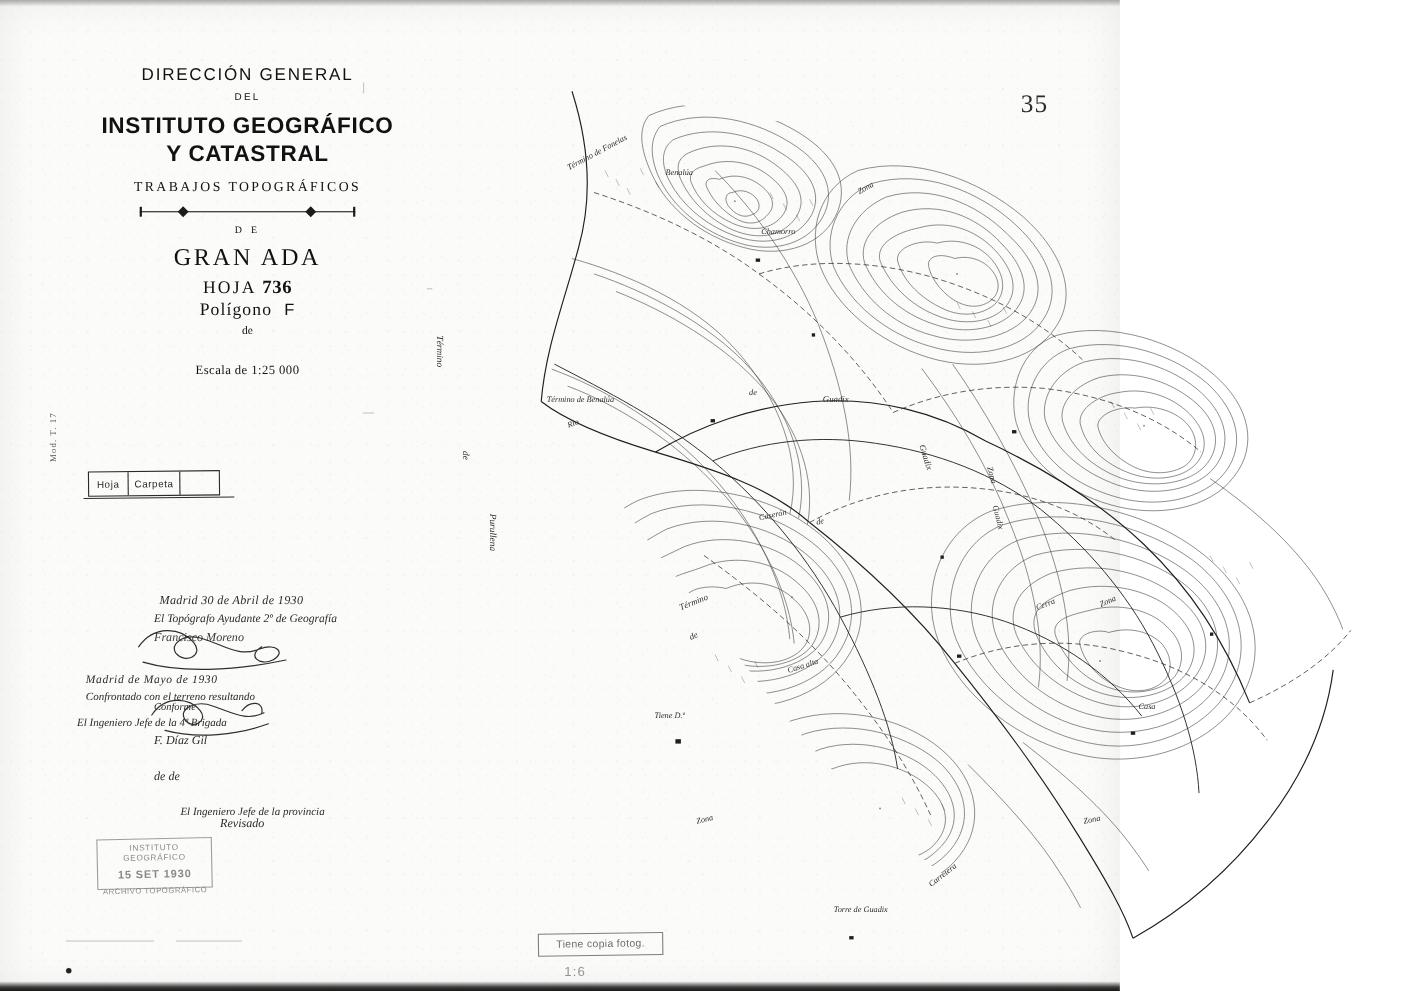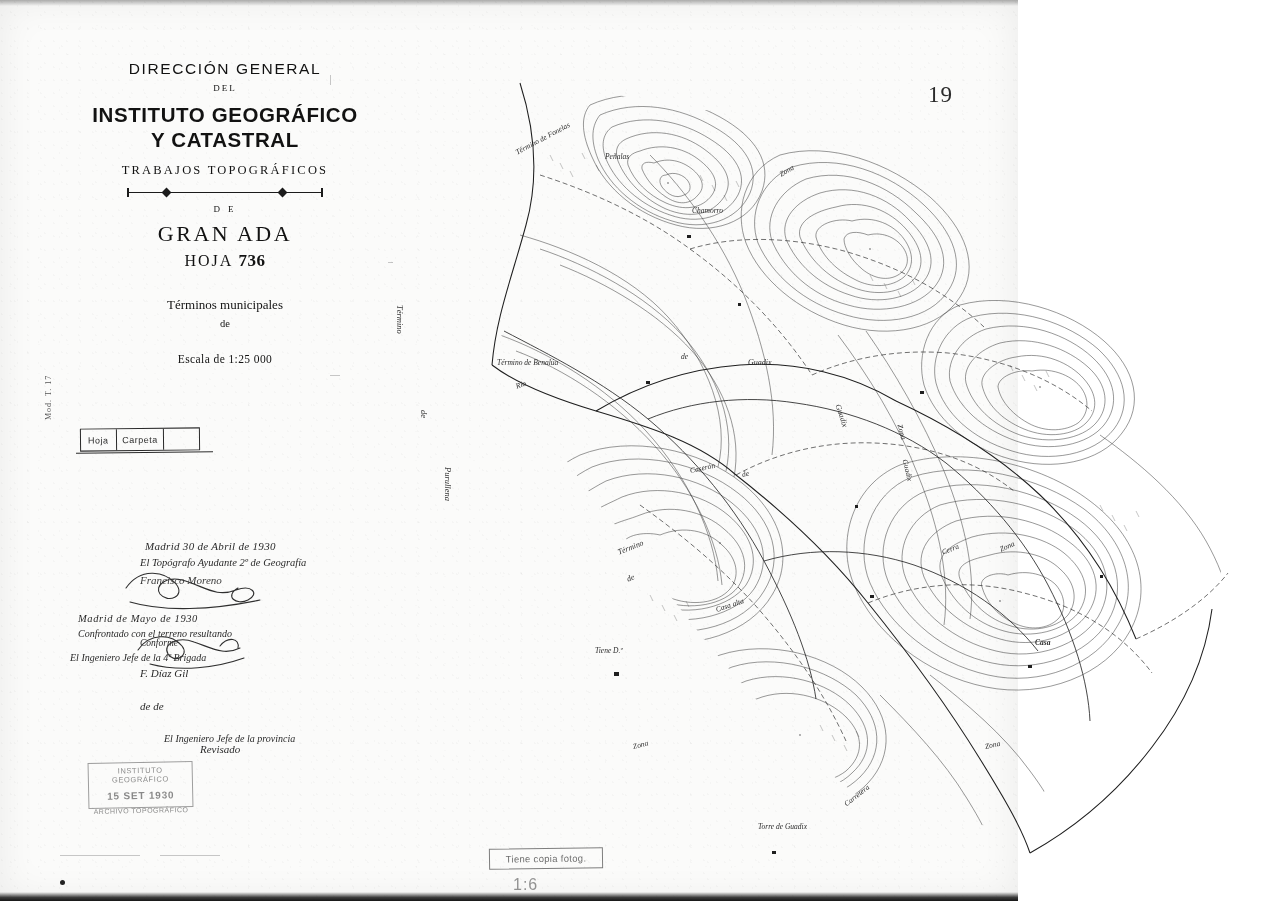--- a/index.html
+++ b/index.html
@@ -50,21 +50,21 @@
     text-align: center;
     color: #121212;
   }
   .t-dir {
     font-family: "Liberation Sans", sans-serif;
     font-size: 15.5px;
     letter-spacing: 1.6px;
     font-weight: 500;
   }
   .t-del {
-    font-family: Liberation Serif, serif;
+    font-family: Liberation Sans, sans-serif;
     font-size: 9px;
     letter-spacing: 2px;
     margin-top: 5px;
   }
   .t-inst {
     font-family: "Liberation Sans", sans-serif;
     font-size: 20.5px;
     font-weight: bold;
     letter-spacing: 0.6px;
     margin-top: 9px;
@@ -268,21 +268,21 @@
     justify-content: center;
     transform: rotate(-0.8deg);
     opacity: .8;
     letter-spacing: .3px;
   }
   #copia-sub {
     position: absolute;
     left: 513px;
     top: 876px;
     font-family: "Liberation Sans", sans-serif;
-    font-size: 16px;
+    font-size: 12px;
     color: #6a6a6a;
     letter-spacing: 1px;
     opacity: .7;
   }
 
   
   #pagenum {
     position: absolute;
     right: 65px;
     top: 82px;
@@ -375,22 +375,25 @@
       <div class="cap c2"></div>
     </div>
 
     <div class="t-de">D E</div>
     <div class="t-gran">GRAN ADA</div>
 
     <div class="t-hoja">
       <span>HOJA</span>
       <span class="num">736</span>
     </div>
-
-    <div class="t-term">Términos municipales</div>
+    <div class="t-polig">
+      <span>Polígono</span>
+      <span class="letter">F</span>
+    </div>
+
     <div class="t-term2">de</div>
 
     <div class="t-escala">Escala de 1:25 000</div>
   </div>
 
   <div id="hoja-box">
     <div class="cell">Hoja</div>
     <div class="cell wide">Carpeta</div>
     <div class="cell"></div>
   </div>
@@ -420,21 +423,21 @@
 
   <div id="stamp">
     <div class="l1">INSTITUTO GEOGRÁFICO</div>
     <div class="l2">15 SET 1930</div>
     <div class="l3">ARCHIVO TOPOGRÁFICO</div>
   </div>
 
   <div id="copia">Tiene copia fotog.</div>
   <div id="copia-sub">1:6</div>
 
-  <div id="pagenum">19</div>
+  <div id="pagenum">35</div>
 
   <div id="sidemark">Mod. T. 17</div>
 
   <div class="tick" style="left:330px; top:75px; width:1px; height:10px;"></div>
   <div class="tick" style="left:330px; top:375px; width:10px; height:1px;"></div>
   <div class="tick" style="left:388px; top:262px; width:5px; height:1px;"></div>
   <div class="tick" style="left:60px; top:855px; width:80px; height:1px;"></div>
   <div class="tick" style="left:160px; top:855px; width:60px; height:1px;"></div>
 
   <div id="mapwrap">
@@ -568,41 +571,41 @@
         <circle cx="268" cy="148" r="0.9"></circle>
         <circle cx="470" cy="214" r="0.9"></circle>
         <circle cx="640" cy="352" r="0.9"></circle>
         <circle cx="320" cy="508" r="0.9"></circle>
         <circle cx="600" cy="566" r="0.9"></circle>
         <circle cx="400" cy="700" r="0.9"></circle>
       </g>
     </svg>
 
     <div id="maplabels">
-        <div class="maplabel" style="left: 205px; top: 117px; font-size: 7.5px; transform: rotate(0deg); transform-origin: left center;">Peñalas</div>
+        <div class="maplabel" style="left: 205px; top: 117px; font-size: 7.5px; transform: rotate(0deg); transform-origin: left center;">Benalúa</div>
         <div class="maplabel" style="left: 116px; top: 113px; font-size: 7.5px; transform: rotate(-28deg); transform-origin: left center;">Término de Fonelas</div>
         <div class="maplabel" style="left: 380px; top: 135px; font-size: 7.5px; transform: rotate(-30deg); transform-origin: left center;">Zona</div>
         <div class="maplabel" style="left: 292px; top: 171px; font-size: 7.5px; transform: rotate(0deg); transform-origin: left center;">Chamorro</div>
         <div class="maplabel" style="left: 0px; top: 265px; font-size: 8.5px; transform: rotate(90deg); transform-origin: left center;">Término</div>
         <div class="maplabel" style="left: 24px; top: 370px; font-size: 8.5px; transform: rotate(90deg); transform-origin: left center;">de</div>
         <div class="maplabel" style="left: 48px; top: 427px; font-size: 8.5px; transform: rotate(90deg); transform-origin: left center;">Purullena</div>
         <div class="maplabel" style="left: 97px; top: 323px; font-size: 7.5px; transform: rotate(0deg); transform-origin: left center;">Término de Benalúa</div>
         <div class="maplabel" style="left: 281px; top: 317px; font-size: 7.5px; transform: rotate(0deg); transform-origin: left center;">de</div>
         <div class="maplabel" style="left: 348px; top: 323px; font-size: 8px; transform: rotate(0deg); transform-origin: left center;">Guadix</div>
         <div class="maplabel" style="left: 116px; top: 347px; font-size: 7.5px; transform: rotate(-20deg); transform-origin: left center;">Río</div>
         <div class="maplabel" style="left: 438px; top: 365px; font-size: 8px; transform: rotate(72deg); transform-origin: left center;">Guadix</div>
         <div class="maplabel" style="left: 500px; top: 385px; font-size: 7.5px; transform: rotate(76deg); transform-origin: left center;">Zona</div>
         <div class="maplabel" style="left: 505px; top: 420px; font-size: 7.5px; transform: rotate(76deg); transform-origin: left center;">Guadix</div>
         <div class="maplabel" style="left: 290px; top: 431px; font-size: 7.5px; transform: rotate(-12deg); transform-origin: left center;">Caserón</div>
         <div class="maplabel" style="left: 342px; top: 435px; font-size: 7.5px; transform: rotate(-12deg); transform-origin: left center;">de</div>
         <div class="maplabel" style="left: 218px; top: 513px; font-size: 8px; transform: rotate(-22deg); transform-origin: left center;">Término</div>
         <div class="maplabel" style="left: 227px; top: 540px; font-size: 8px; transform: rotate(-22deg); transform-origin: left center;">de</div>
         <div class="maplabel" style="left: 542px; top: 513px; font-size: 7.5px; transform: rotate(-22deg); transform-origin: left center;">Cerra</div>
         <div class="maplabel" style="left: 600px; top: 510px; font-size: 7.5px; transform: rotate(-24deg); transform-origin: left center;">Zona</div>
-        <div class="maplabel" style="left: 635px; top: 603px; font-size: 7.5px; transform: rotate(0deg); transform-origin: left center; font-weight: bold;">Casa</div>
+        <div class="maplabel" style="left: 635px; top: 603px; font-size: 7.5px; transform: rotate(0deg); transform-origin: left center;">Casa</div>
         <div class="maplabel" style="left: 316px; top: 570px; font-size: 7.5px; transform: rotate(-18deg); transform-origin: left center;">Casa alta</div>
         <div class="maplabel" style="left: 195px; top: 611px; font-size: 7.5px; transform: rotate(0deg); transform-origin: left center;">Tiene D.ª</div>
         <div class="maplabel" style="left: 233px; top: 707px; font-size: 7.5px; transform: rotate(-14deg); transform-origin: left center;">Zona</div>
         <div class="maplabel" style="left: 585px; top: 707px; font-size: 7.5px; transform: rotate(-12deg); transform-origin: left center;">Zona</div>
         <div class="maplabel" style="left: 445px; top: 765px; font-size: 7.5px; transform: rotate(-38deg); transform-origin: left center;">Carretera</div>
         <div class="maplabel" style="left: 358px; top: 787px; font-size: 7.5px; transform: rotate(0deg); transform-origin: left center;">Torre de Guadix</div>
       </div>
   </div>
 
   <div id="grain"></div>

